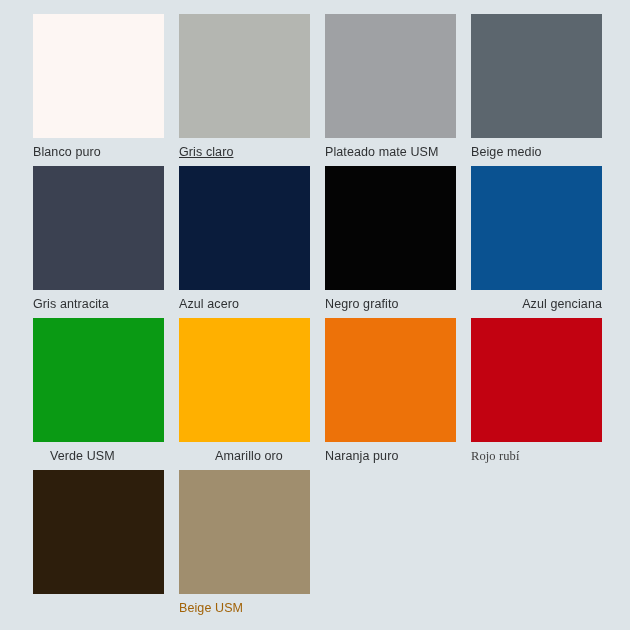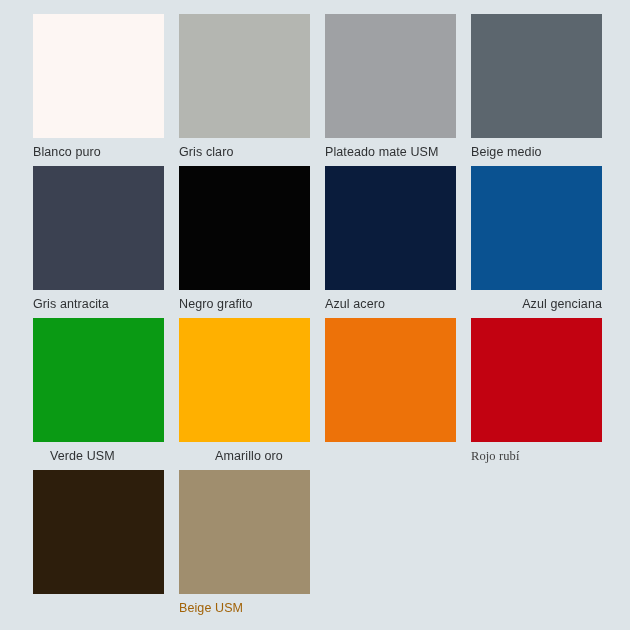--- a/index.html
+++ b/index.html
@@ -56,65 +56,66 @@
 <div id="palette-page" style="background-color: rgb(221, 228, 232);">
   <div class="swatch-grid">
 
     <div class="swatch-cell">
       <span class="swatch-chip" style="background-color: rgb(253, 246, 243);"></span>
       <span class="swatch-label" style="color: rgb(47, 49, 51);">Blanco puro</span>
     </div>
 
     <div class="swatch-cell">
       <span class="swatch-chip" style="background-color: rgb(180, 182, 177);"></span>
-      <span class="swatch-label" style="color: rgb(47, 49, 51);">Gris claro</span>
+      <span class="swatch-label" style="color: rgb(47, 49, 51); text-decoration: underline;">Gris claro</span>
     </div>
 
     <div class="swatch-cell">
       <span class="swatch-chip" style="background-color: rgb(159, 161, 164);"></span>
       <span class="swatch-label" style="color: rgb(47, 49, 51);">Plateado mate USM</span>
     </div>
 
     <div class="swatch-cell">
       <span class="swatch-chip" style="background-color: rgb(92, 102, 110);"></span>
       <span class="swatch-label" style="color: rgb(47, 49, 51);">Beige medio</span>
     </div>
 
     <div class="swatch-cell">
       <span class="swatch-chip" style="background-color: rgb(59, 65, 81);"></span>
       <span class="swatch-label" style="color: rgb(47, 49, 51);">Gris antracita</span>
     </div>
 
     <div class="swatch-cell">
-      <span class="swatch-chip" style="background-color: rgb(4, 4, 4);"></span>
-      <span class="swatch-label" style="color: rgb(47, 49, 51);">Negro grafito</span>
+      <span class="swatch-chip" style="background-color: rgb(10, 28, 60);"></span>
+      <span class="swatch-label" style="color: rgb(47, 49, 51);">Azul acero</span>
     </div>
 
     <div class="swatch-cell">
-      <span class="swatch-chip" style="background-color: rgb(10, 28, 60);"></span>
-      <span class="swatch-label" style="color: rgb(47, 49, 51);">Azul acero</span>
+      <span class="swatch-chip" style="background-color: rgb(4, 4, 4);"></span>
+      <span class="swatch-label" style="color: rgb(47, 49, 51);">Negro grafito</span>
     </div>
 
     <div class="swatch-cell">
       <span class="swatch-chip" style="background-color: rgb(10, 82, 145);"></span>
       <span class="swatch-label" style="color: rgb(47, 49, 51); text-align: right;">Azul genciana</span>
     </div>
 
     <div class="swatch-cell">
       <span class="swatch-chip" style="background-color: rgb(10, 154, 20);"></span>
       <span class="swatch-label" style="color: rgb(47, 49, 51); margin-left: 17px;">Verde USM</span>
     </div>
 
     <div class="swatch-cell">
       <span class="swatch-chip" style="background-color: rgb(255, 176, 0);"></span>
       <span class="swatch-label" style="color: rgb(47, 49, 51); margin-left: 36px;">Amarillo oro</span>
     </div>
 
     <div class="swatch-cell">
       <span class="swatch-chip" style="background-color: rgb(237, 114, 9);"></span>
+      <span class="swatch-label" style="color: rgb(47, 49, 51);">Naranja puro</span>
     </div>
 
     <div class="swatch-cell">
       <span class="swatch-chip" style="background-color: rgb(194, 2, 17);"></span>
       <span class="swatch-label" style="color: #404040; font-family: Liberation Serif, serif;">Rojo rubí</span>
     </div>
 
     <div class="swatch-cell">
       <span class="swatch-chip" style="background-color: rgb(45, 30, 12);"></span>
     </div>

